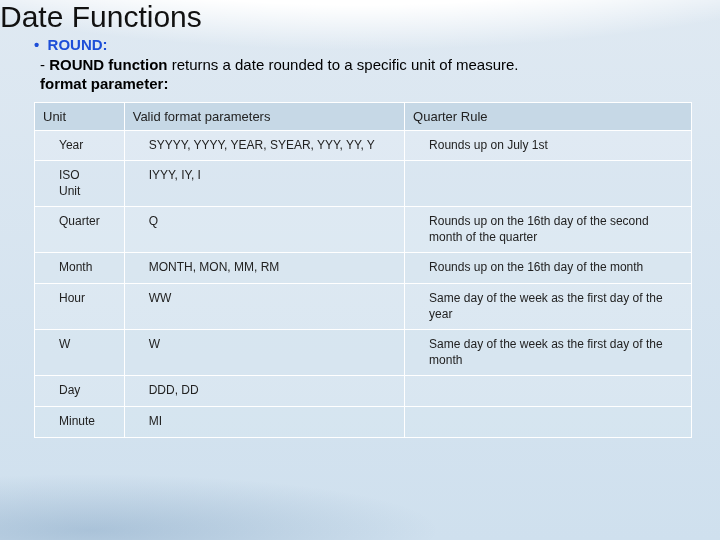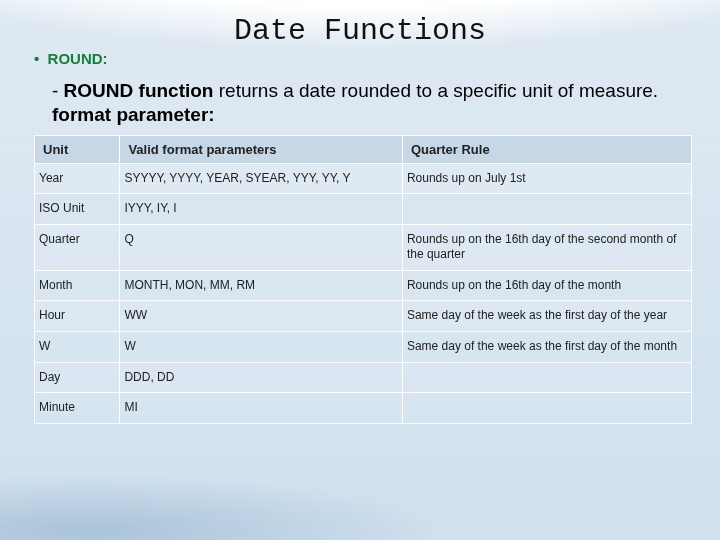--- a/index.html
+++ b/index.html
@@ -7,48 +7,46 @@
     width:720px;height:540px;
     font-family:Arial,Helvetica,sans-serif;
     background:
       radial-gradient(ellipse 500px 80px at 90px 530px, rgba(0,60,120,.18), transparent 70%),
       radial-gradient(ellipse 1000px 300px at 360px -160px, #fff 55%, transparent 70%),
       linear-gradient(#dfe9f2,#cfe0ee);
     box-sizing:border-box;
     overflow:hidden;
   }
   .title{
-    text-align:center;
     font-size:30px;
-    padding:14px 0 2px;
+    padding:0 0 2px;
     color:#111;
-    font-family:Liberation Mono, monospace;
   }
   .content{padding:0 28px 0 34px}
-  .bullet{font-size:15px;color:#15803d;font-weight:bold;margin-bottom:12px}
-  .sub{font-size:19px;color:#000;margin-left:18px;line-height:1.25}
+  .bullet{font-size:15px;color:#1d4ed8;font-weight:bold;margin-bottom:3px}
+  .sub{font-size:15px;color:#000;margin-left:6px;line-height:1.25}
   .sub .b{font-weight:bold}
   table{
     width:100%;
     border-collapse:collapse;
     margin-top:8px;
     font-size:12px;
     color:#222;
     background:rgba(255,255,255,.15);
   }
   th{
     background:#c6d8e6;
     text-align:left;
-    font-weight:bold;
+    font-weight:normal;
     font-size:13px;
     padding:6px 8px;
     border:1px solid #fff;
   }
   td{
-    padding:7px 4px;
+    padding:7px 24px;
     border:1px solid #fff;
     vertical-align:top;
     line-height:1.3;
   }
   tr:nth-child(even) td{background:rgba(210,225,238,.35)}
   td.unit{width:13%}
   td.params{width:43%}
   td.rule{width:44%}
 </style>
 </head>

